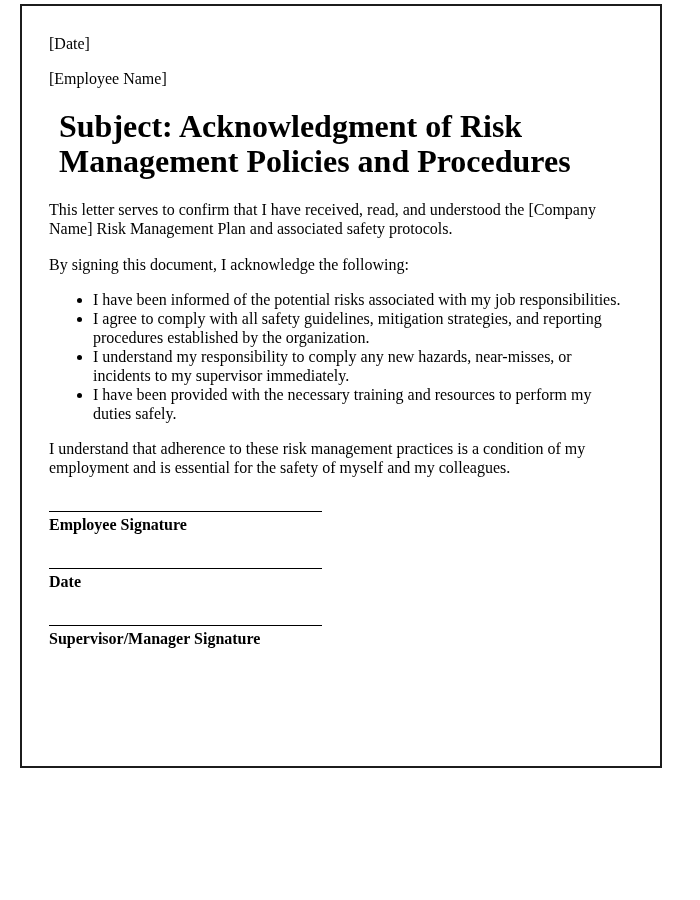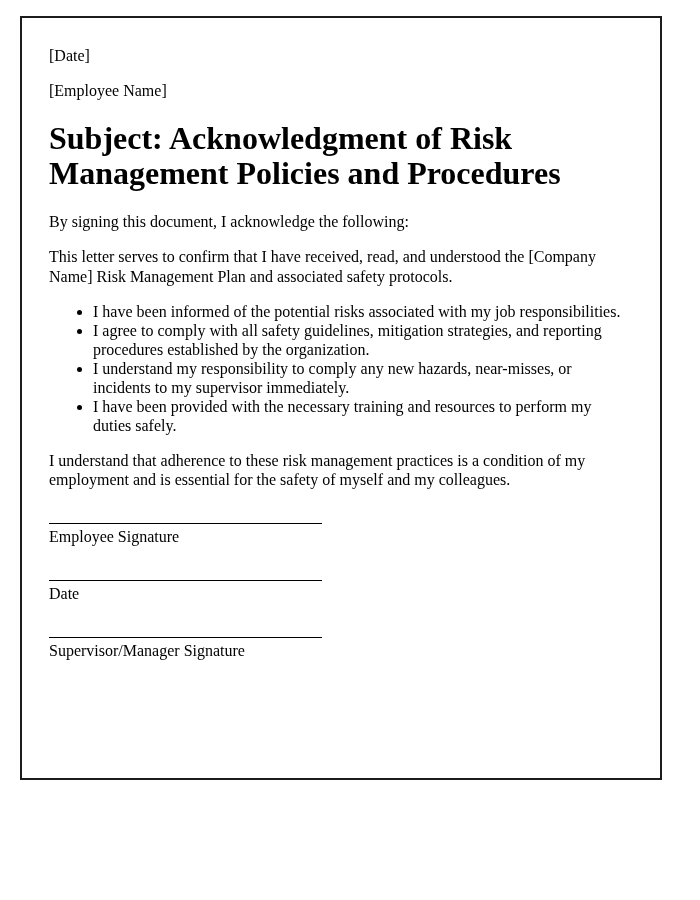--- a/index.html
+++ b/index.html
@@ -12,77 +12,78 @@
     height: 900px;
     position: relative;
     font-family: "Liberation Serif", "DejaVu Serif", serif;
     font-size: 16px;
     line-height: 1.19;
     color: #000000;
   }
   .page {
     position: absolute;
     left: 20px;
-    top: 16px;
+    top: 4px;
     width: 642px;
     height: 764px;
     box-sizing: border-box;
     border: 2px solid #1c1c1c;
     padding: 12px 26px 0 27px;
     background: #ffffff;
     overflow: hidden;
   }
   .para {
     margin: 16px 0;
   }
   .line {
     display: block;
   }
   h1.subject {
     font-size: 32px;
     font-weight: bold;
     line-height: 1.1;
-    margin: 21px 0;
+    margin: 21px 10px;
   }
   ul.ack-list {
     margin: 16px 4px;
     padding-left: 40px;
   }
   ul.ack-list li {
     margin: 0;
   }
   .sig-block {
     margin-top: 34px;
   }
   .sig-line {
     width: 273px;
     height: 0;
     border-bottom: 1px solid #000000;
   }
   .sig-label {
     margin-top: 3px;
+    font-weight: bold;
   }
 </style>
 </head>
 <body>
 
 <div class="page">
 
   <p class="para">[Date]</p>
 
   <p class="para">
     <span class="line">[Employee Name]</span>
   </p>
 
   <h1 class="subject">Subject: Acknowledgment of Risk Management Policies and Procedures</h1>
 
 
+  <p class="para">This letter serves to confirm that I have received, read, and understood the [Company Name] Risk Management Plan and associated safety protocols.</p>
+
   <p class="para">By signing this document, I acknowledge the following:</p>
-
-  <p class="para">This letter serves to confirm that I have received, read, and understood the [Company Name] Risk Management Plan and associated safety protocols.</p>
 
   <ul class="ack-list">
     <li>I have been informed of the potential risks associated with my job responsibilities.</li>
     <li>I agree to comply with all safety guidelines, mitigation strategies, and reporting procedures established by the organization.</li>
     <li>I understand my responsibility to comply any new hazards, near-misses, or incidents to my supervisor immediately.</li>
     <li>I have been provided with the necessary training and resources to perform my duties safely.</li>
   </ul>
 
   <p class="para">I understand that adherence to these risk management practices is a condition of my employment and is essential for the safety of myself and my colleagues.</p>
 

